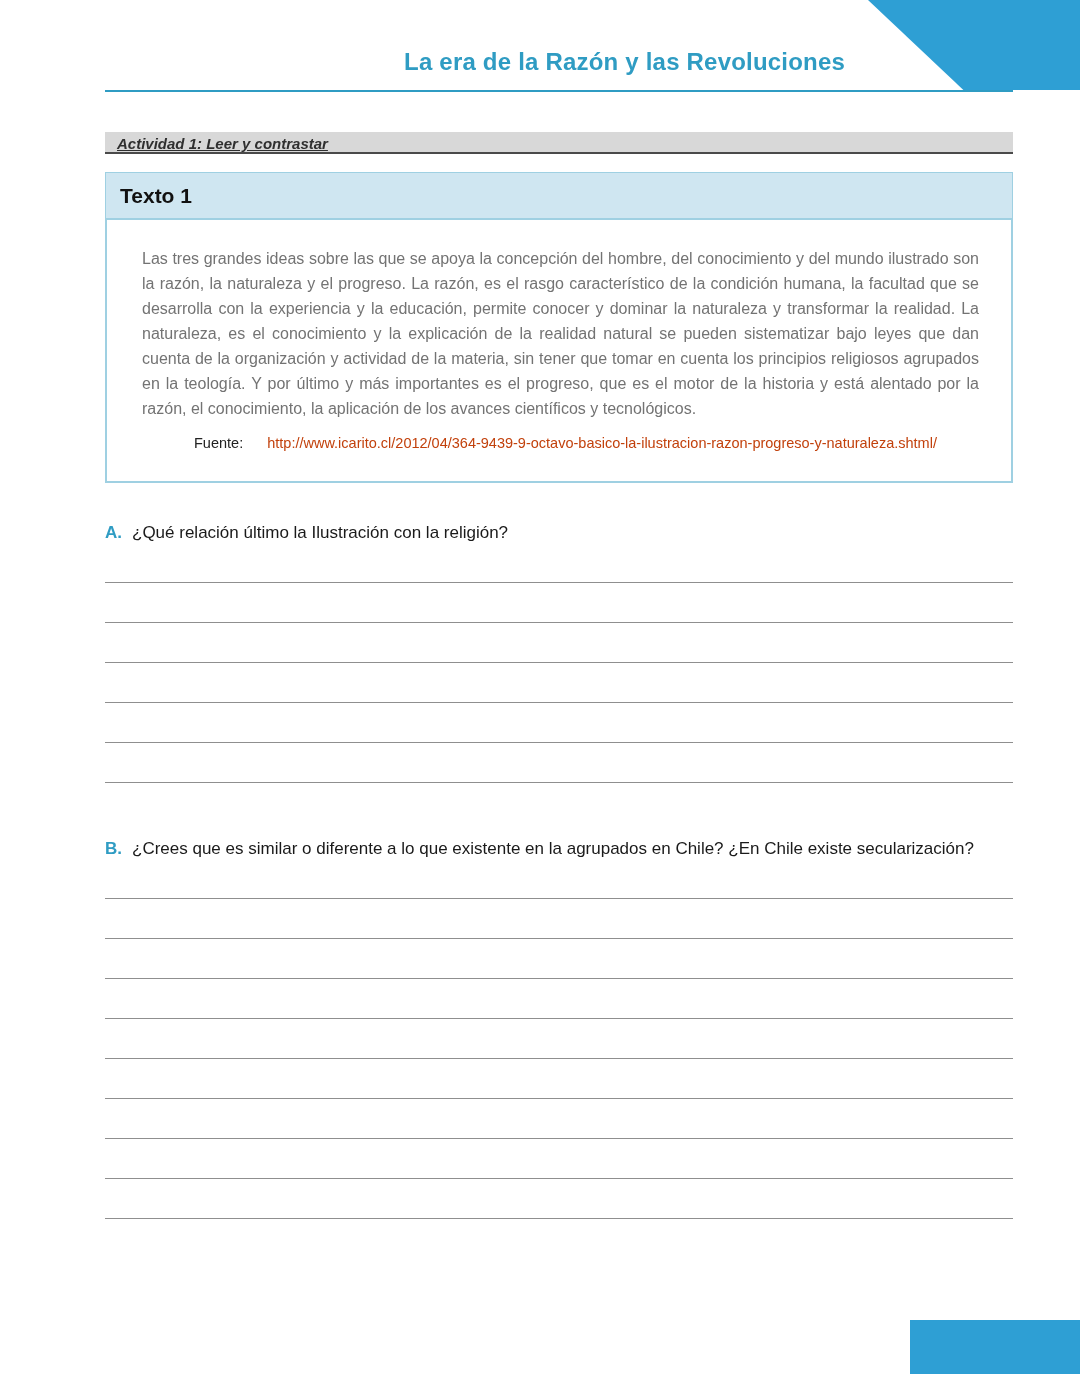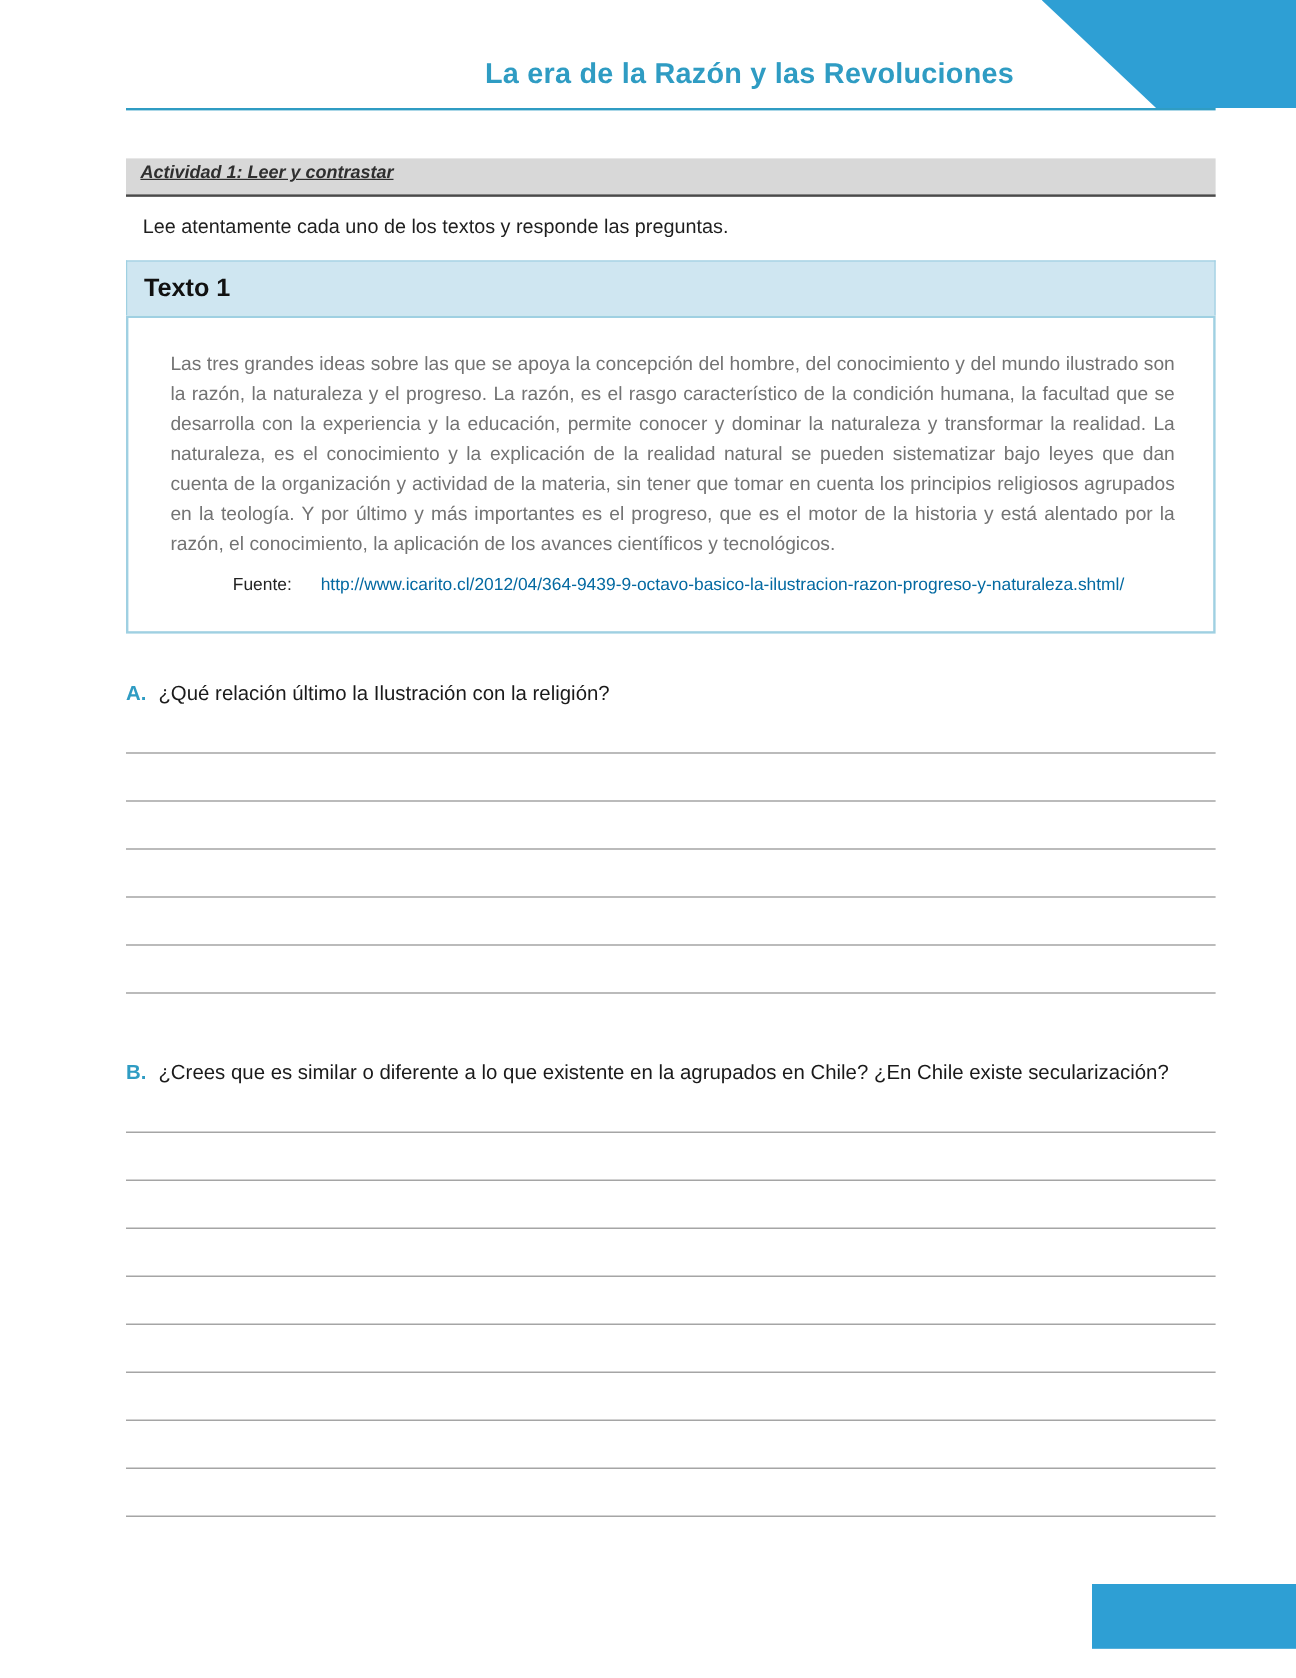--- a/index.html
+++ b/index.html
@@ -40,21 +40,21 @@
     padding-right:168px;
     letter-spacing:.2px;
   }
   .header-rule{
     margin-top:14px;
     border-top:2px solid var(--accent);
     height:0;
   }
   .activity-banner{
     margin-top:40px;
-    height:32px;
+    height:22px;
     line-height:23px;
     background:var(--banner-gray);
     border-bottom:2px solid #4a4a4a;
     padding-left:12px;
   }
   .activity-banner span{
     font-size:15px;
     font-weight:bold;
     font-style:italic;
     text-decoration:underline;
@@ -91,21 +91,21 @@
     color:#737373;
     text-align:justify;
   }
   .fuente{
     margin-top:14px;
     padding-left:52px;
     font-size:14.5px;
     color:#222;
   }
   .fuente .fuente-label{margin-right:20px;text-align:right;}
-  .fuente .url{color:#0369a1;text-decoration:none;}
+  .fuente .url{color:#c2410c;text-decoration:none;}
   .question{
     display:flex;
     gap:10px;
     font-size:17px;
     align-items:baseline;
   }
   .question.q-a{margin-top:40px;}
   .question.q-b{margin-top:56px;}
   .q-letter{
     color:var(--accent);
@@ -135,21 +135,20 @@
   <div class="content">
 
     <h1 class="page-title">La era de la Razón y las Revoluciones</h1>
 
     <div class="header-rule"></div>
 
     <div class="activity-banner">
       <span>Actividad 1: Leer y contrastar</span>
     </div>
 
-    <p class="instruction">Lee atentamente cada uno de los textos y responde las preguntas.</p>
 
     <section class="texto-box">
       <div class="texto-header">
         <span>Texto 1</span>
       </div>
       <div class="texto-body">
         <p class="paragraph">Las tres grandes ideas sobre las que se apoya la concepción del hombre, del conocimiento y del mundo ilustrado son la razón, la naturaleza y el progreso. La razón, es el rasgo característico de la condición humana, la facultad que se desarrolla con la experiencia y la educación, permite conocer y dominar la naturaleza y transformar la realidad. La naturaleza, es el conocimiento y la explicación de la realidad natural se pueden sistematizar bajo leyes que dan cuenta de la organización y actividad de la materia, sin tener que tomar en cuenta los principios religiosos agrupados en la teología. Y por último y más importantes es el progreso, que es el motor de la historia y está alentado por la razón, el conocimiento, la aplicación de los avances científicos y tecnológicos.</p>
         <p class="fuente">
           <span class="fuente-label">Fuente:</span>
           <span class="url">http://www.icarito.cl/2012/04/364-9439-9-octavo-basico-la-ilustracion-razon-progreso-y-naturaleza.shtml/</span>

